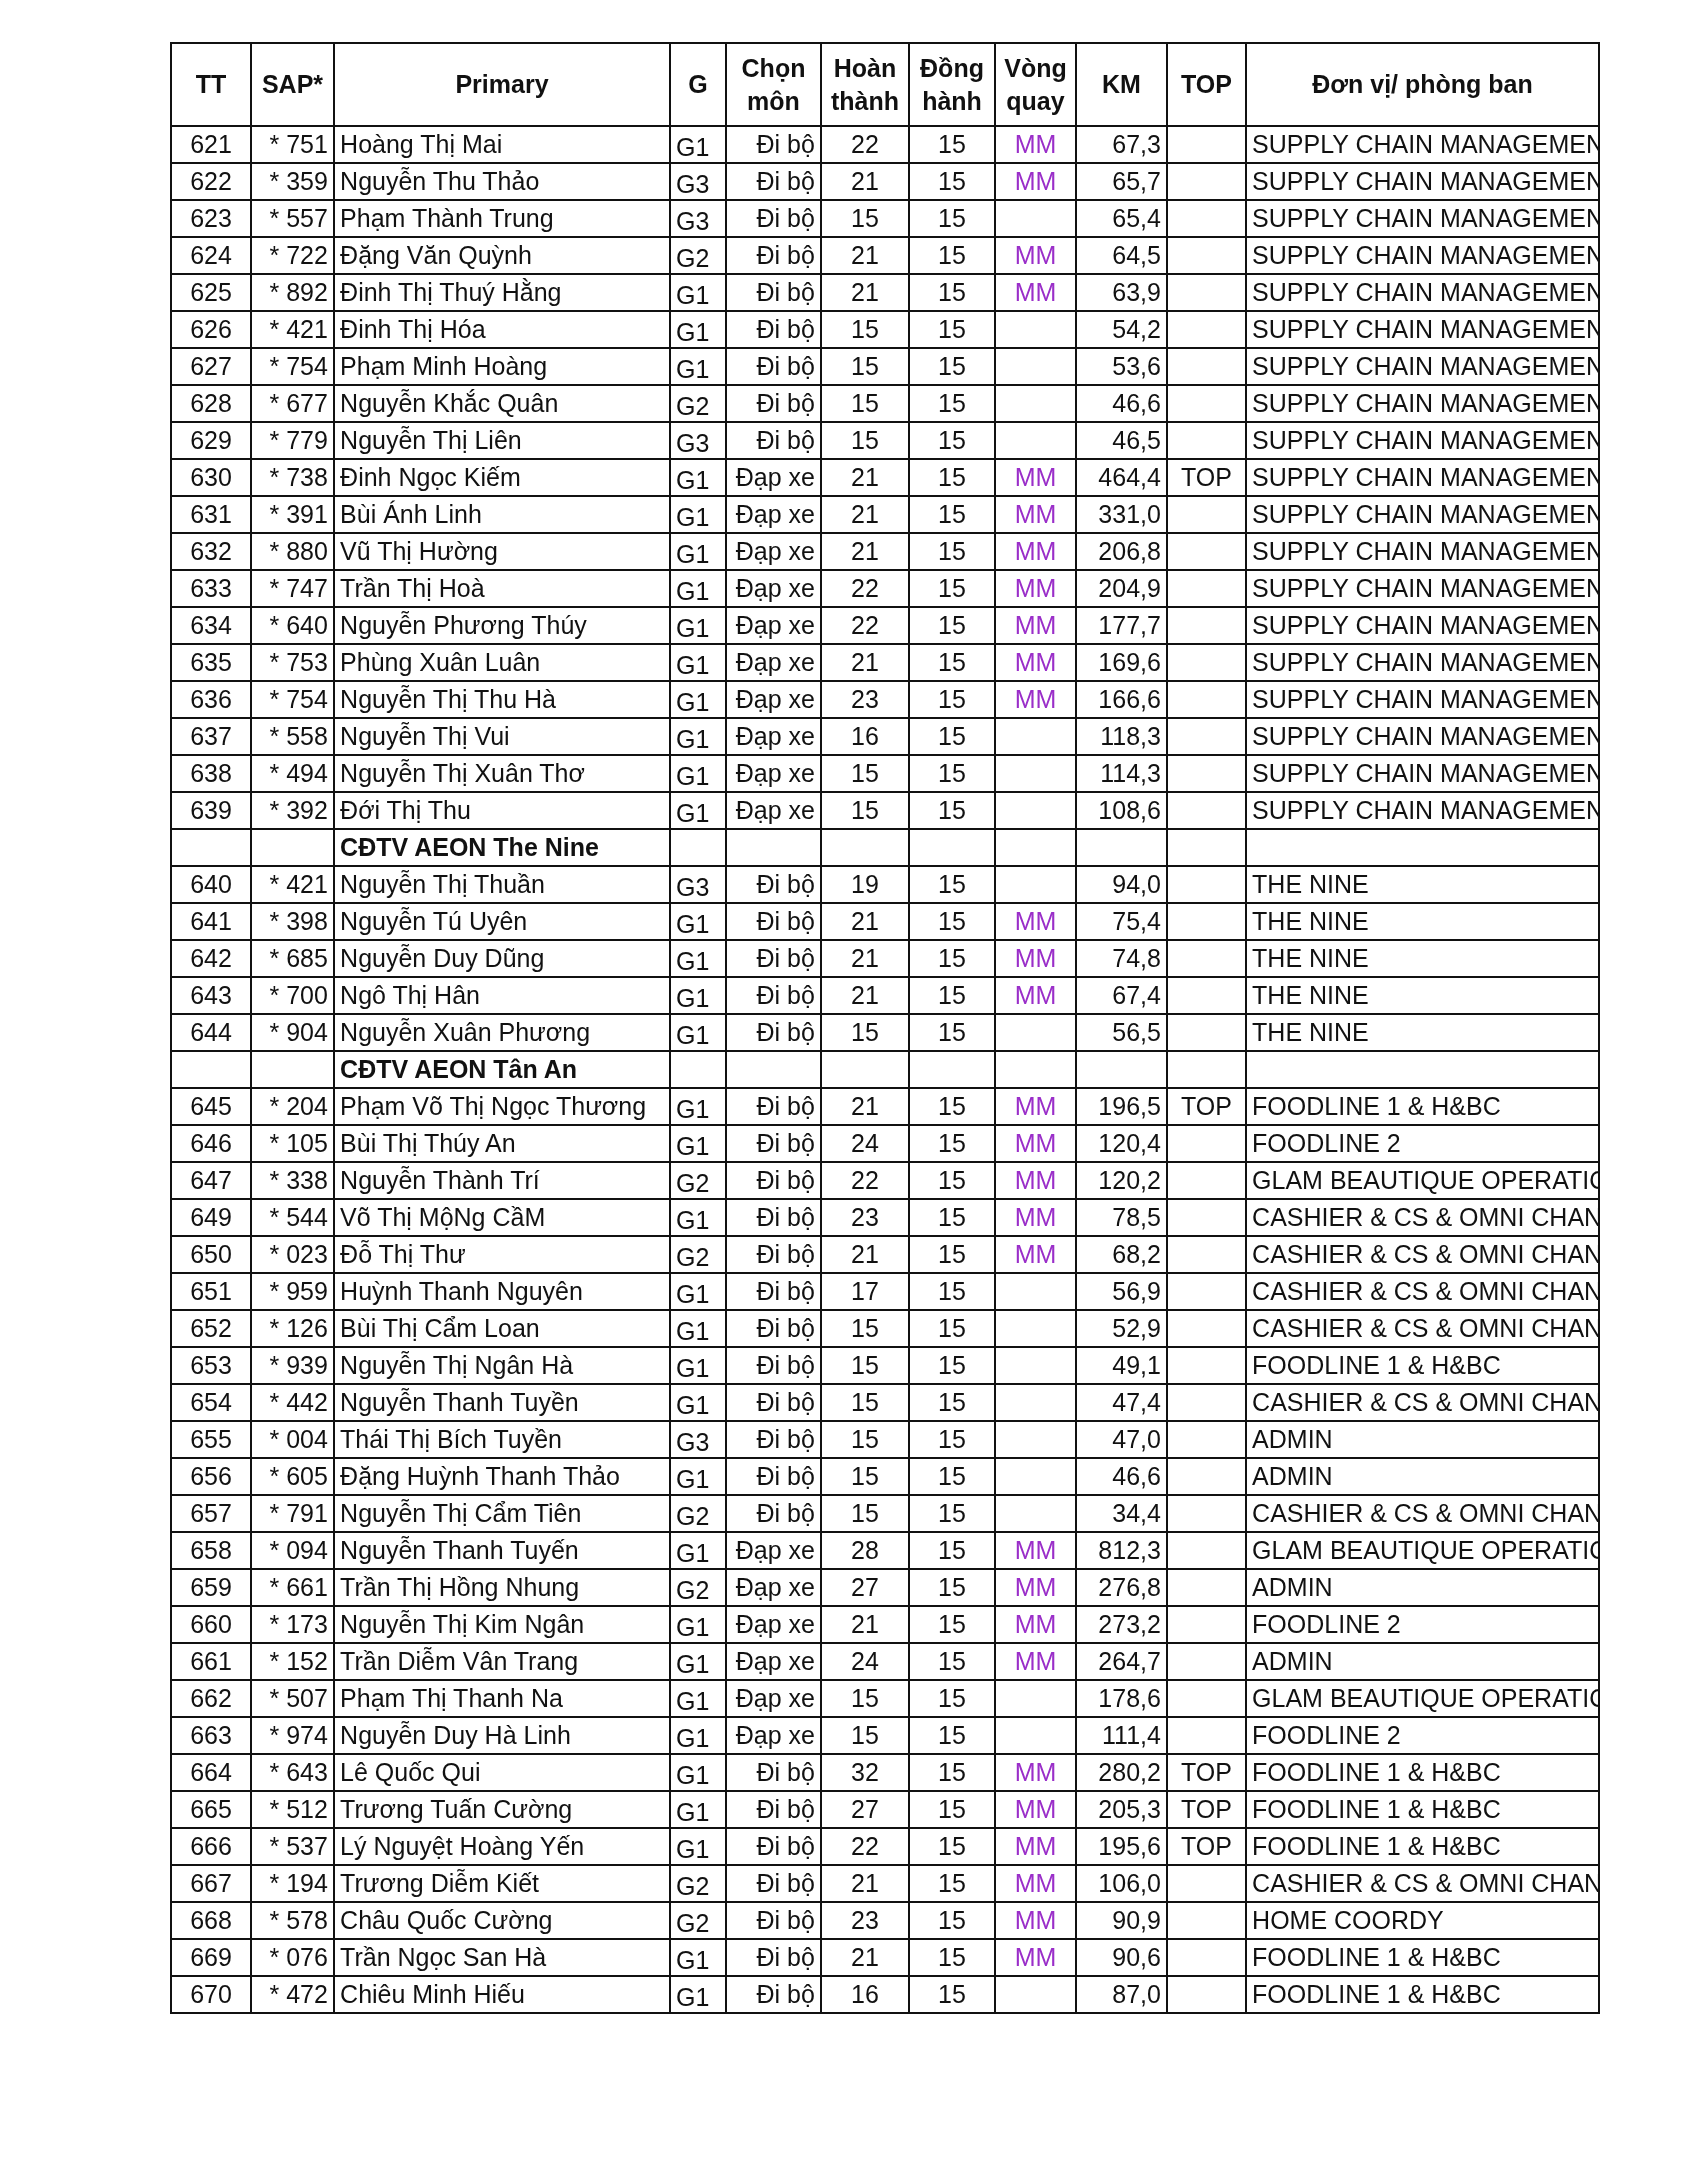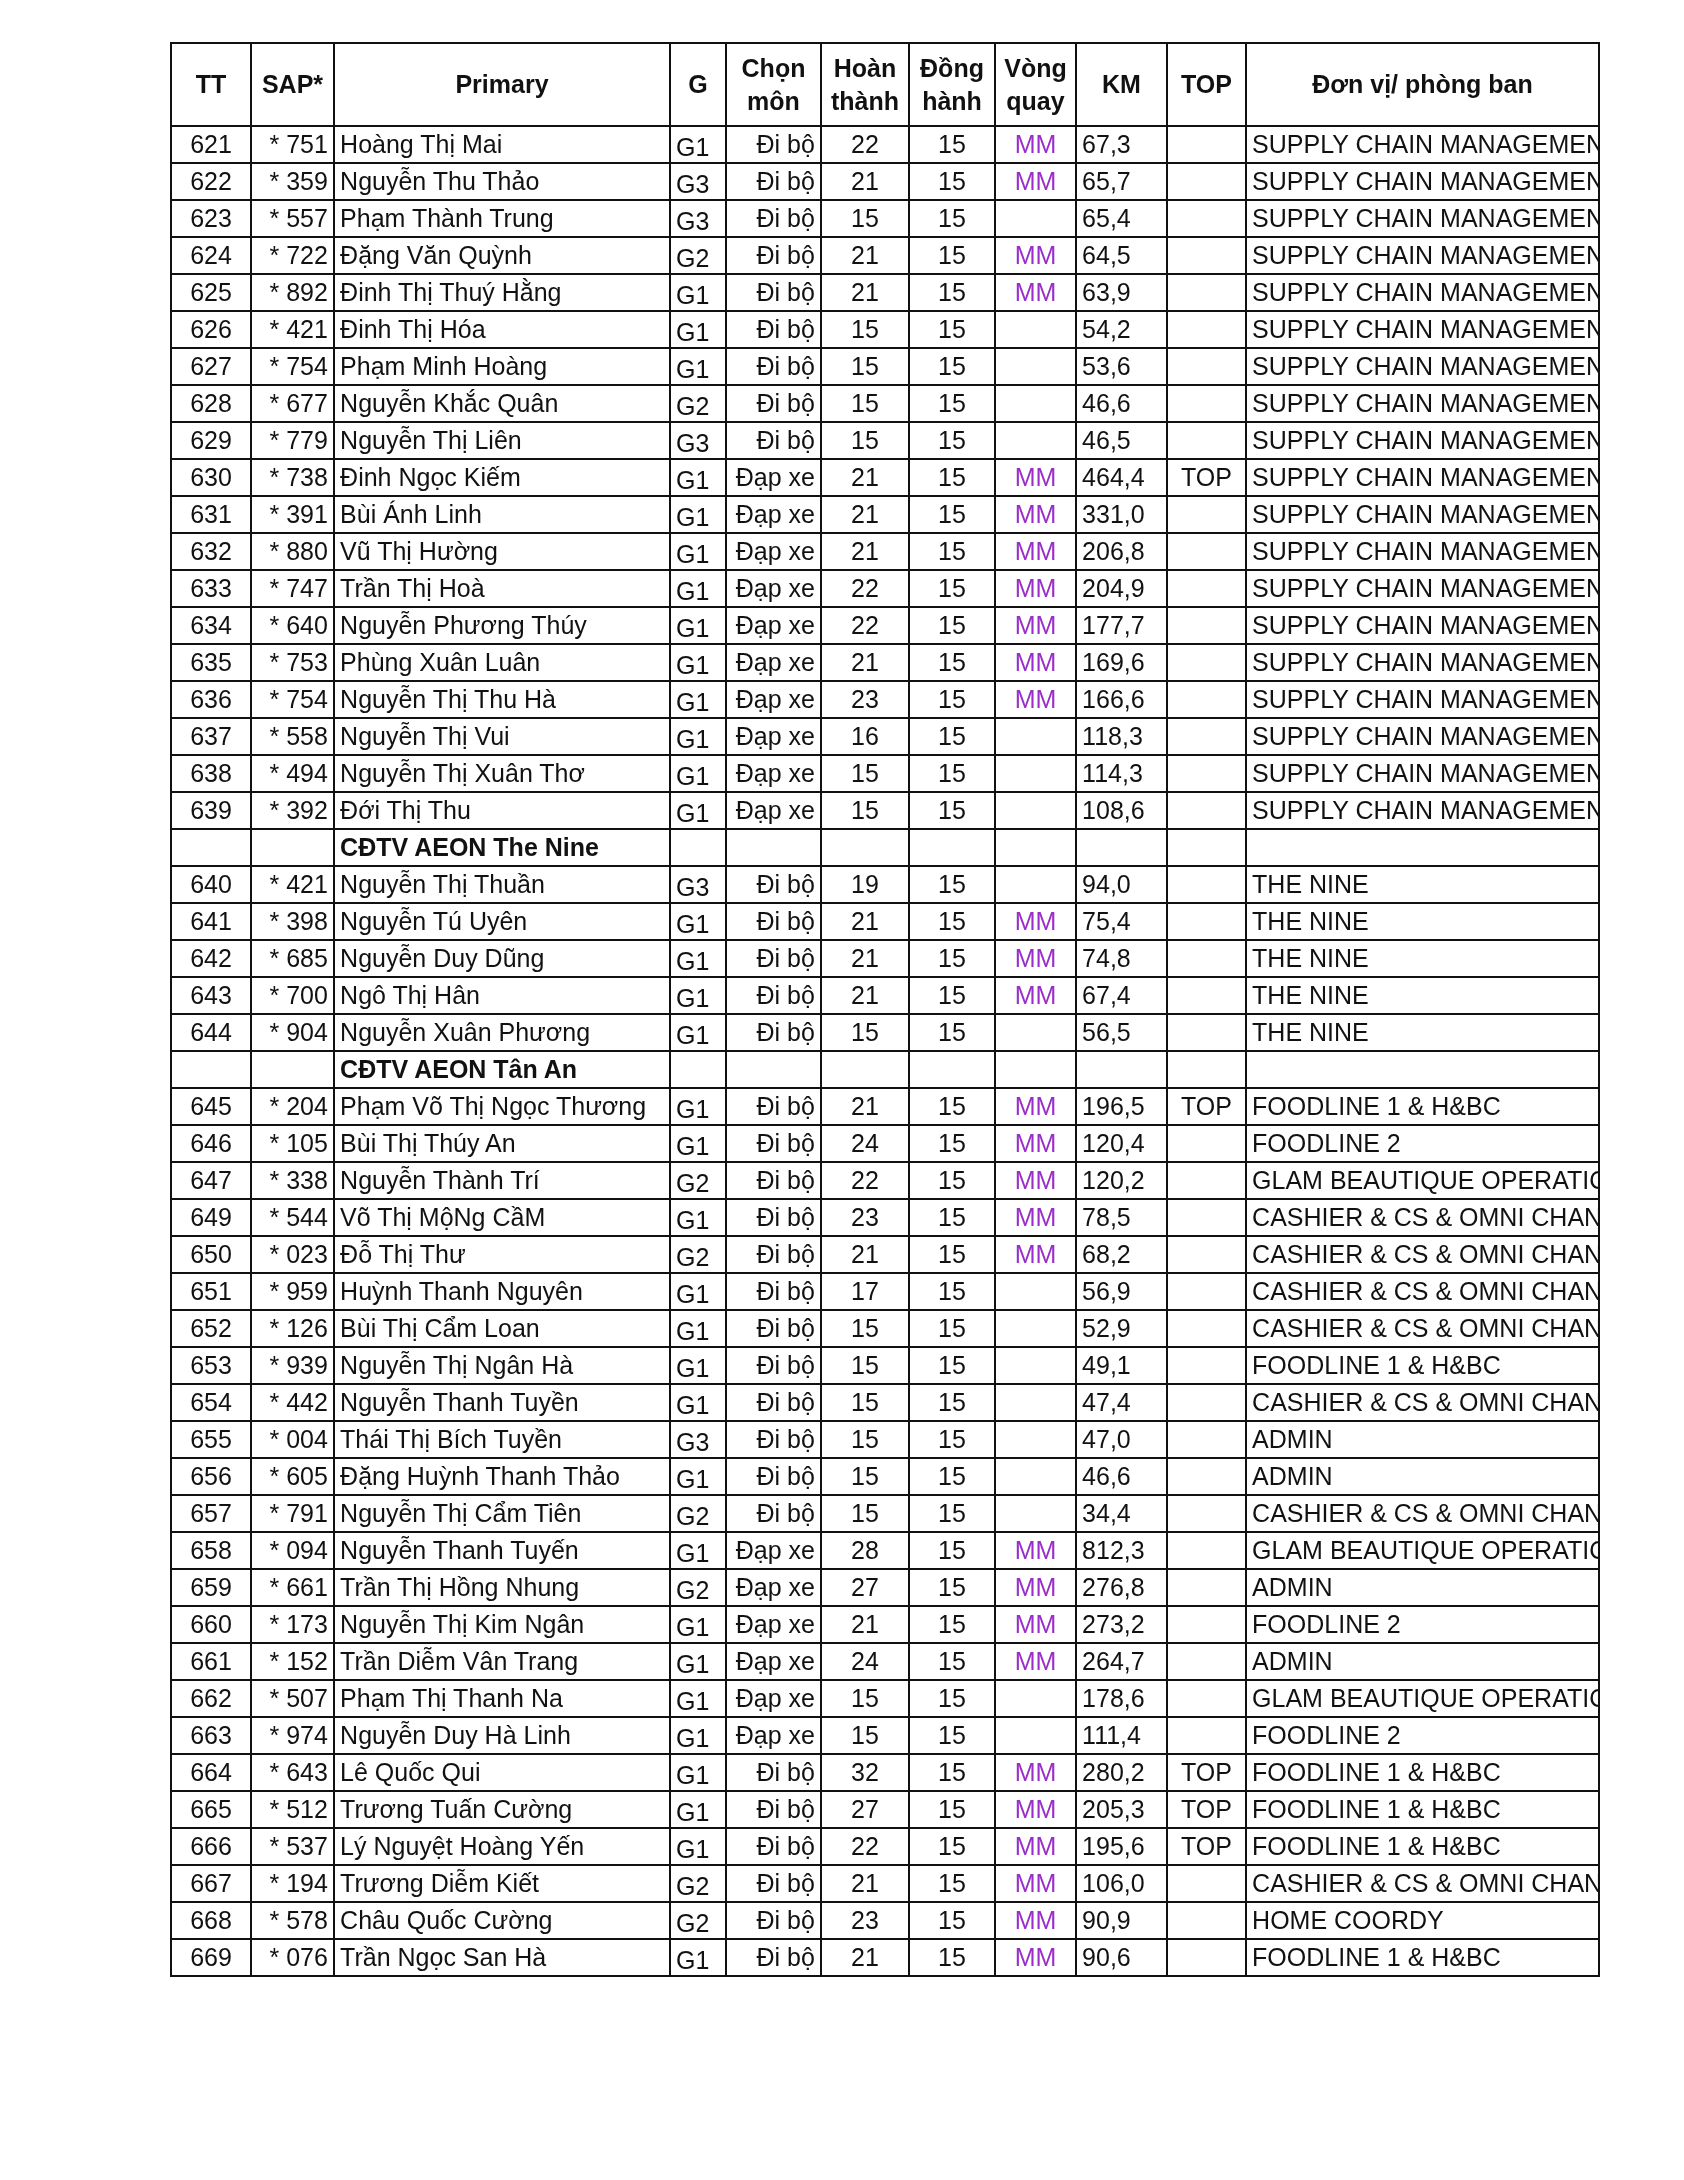--- a/index.html
+++ b/index.html
@@ -10,21 +10,21 @@
   #sheet td, #sheet th { border: 2.6px solid #111111; padding: 0 5.1px; height: 37px; box-sizing: border-box;
            font-size: 25px; white-space: nowrap; overflow: hidden; line-height: 1; }
   #sheet th { height: 83px; font-weight: bold; font-size: 25px; text-align: center; white-space: normal; line-height: 1.3; padding: 0 1.7px; }
   .c-tt { text-align: center; font-size: 23px; }
   .c-sap { text-align: right; font-size: 26.4px; }
   .c-name { text-align: left; font-size: 26.4px; }
   .c-g { text-align: left; font-size: 22px; padding-top: 5.1px !important; }
   .c-mon { text-align: right; font-size: 25.6px; }
   .c-num { text-align: center; font-size: 25.6px; }
   .c-mm { text-align: center; font-size: 25.6px; color: #9a2ec9; }
-  .c-km { font-size: 25.6px; }
+  .c-km { text-align: right; font-size: 25.6px; }
   .c-top { text-align: center; font-size: 25.6px; }
   .c-dept { text-align: left; font-size: 25.6px; overflow: hidden; text-overflow: clip; }
   tr.section td { font-weight: bold; font-size: 25px; }
   tr.section td.sec-label { overflow: visible; }
 </style>
 </head>
 <body>
 
 <table id="sheet">
   <colgroup>
@@ -699,15 +699,28 @@
         <td class="c-name">Trần Ngọc San Hà</td>
         <td class="c-g">G1</td>
         <td class="c-mon">Đi bộ</td>
         <td class="c-num">21</td>
         <td class="c-num">15</td>
         <td class="c-mm" style="color: rgb(154, 46, 201);">MM</td>
         <td class="c-km">90,6</td>
         <td class="c-top"></td>
         <td class="c-dept">FOODLINE 1 &amp; H&amp;BC</td>
       </tr>
+      <tr>
+        <td class="c-tt">670</td>
+        <td class="c-sap">* 472</td>
+        <td class="c-name">Chiêu Minh Hiếu</td>
+        <td class="c-g">G1</td>
+        <td class="c-mon">Đi bộ</td>
+        <td class="c-num">16</td>
+        <td class="c-num">15</td>
+        <td class="c-mm" style="color: rgb(154, 46, 201);"></td>
+        <td class="c-km">87,0</td>
+        <td class="c-top"></td>
+        <td class="c-dept">FOODLINE 1 &amp; H&amp;BC</td>
+      </tr>
     </tbody>
 </table>
 
 
 </body></html>

